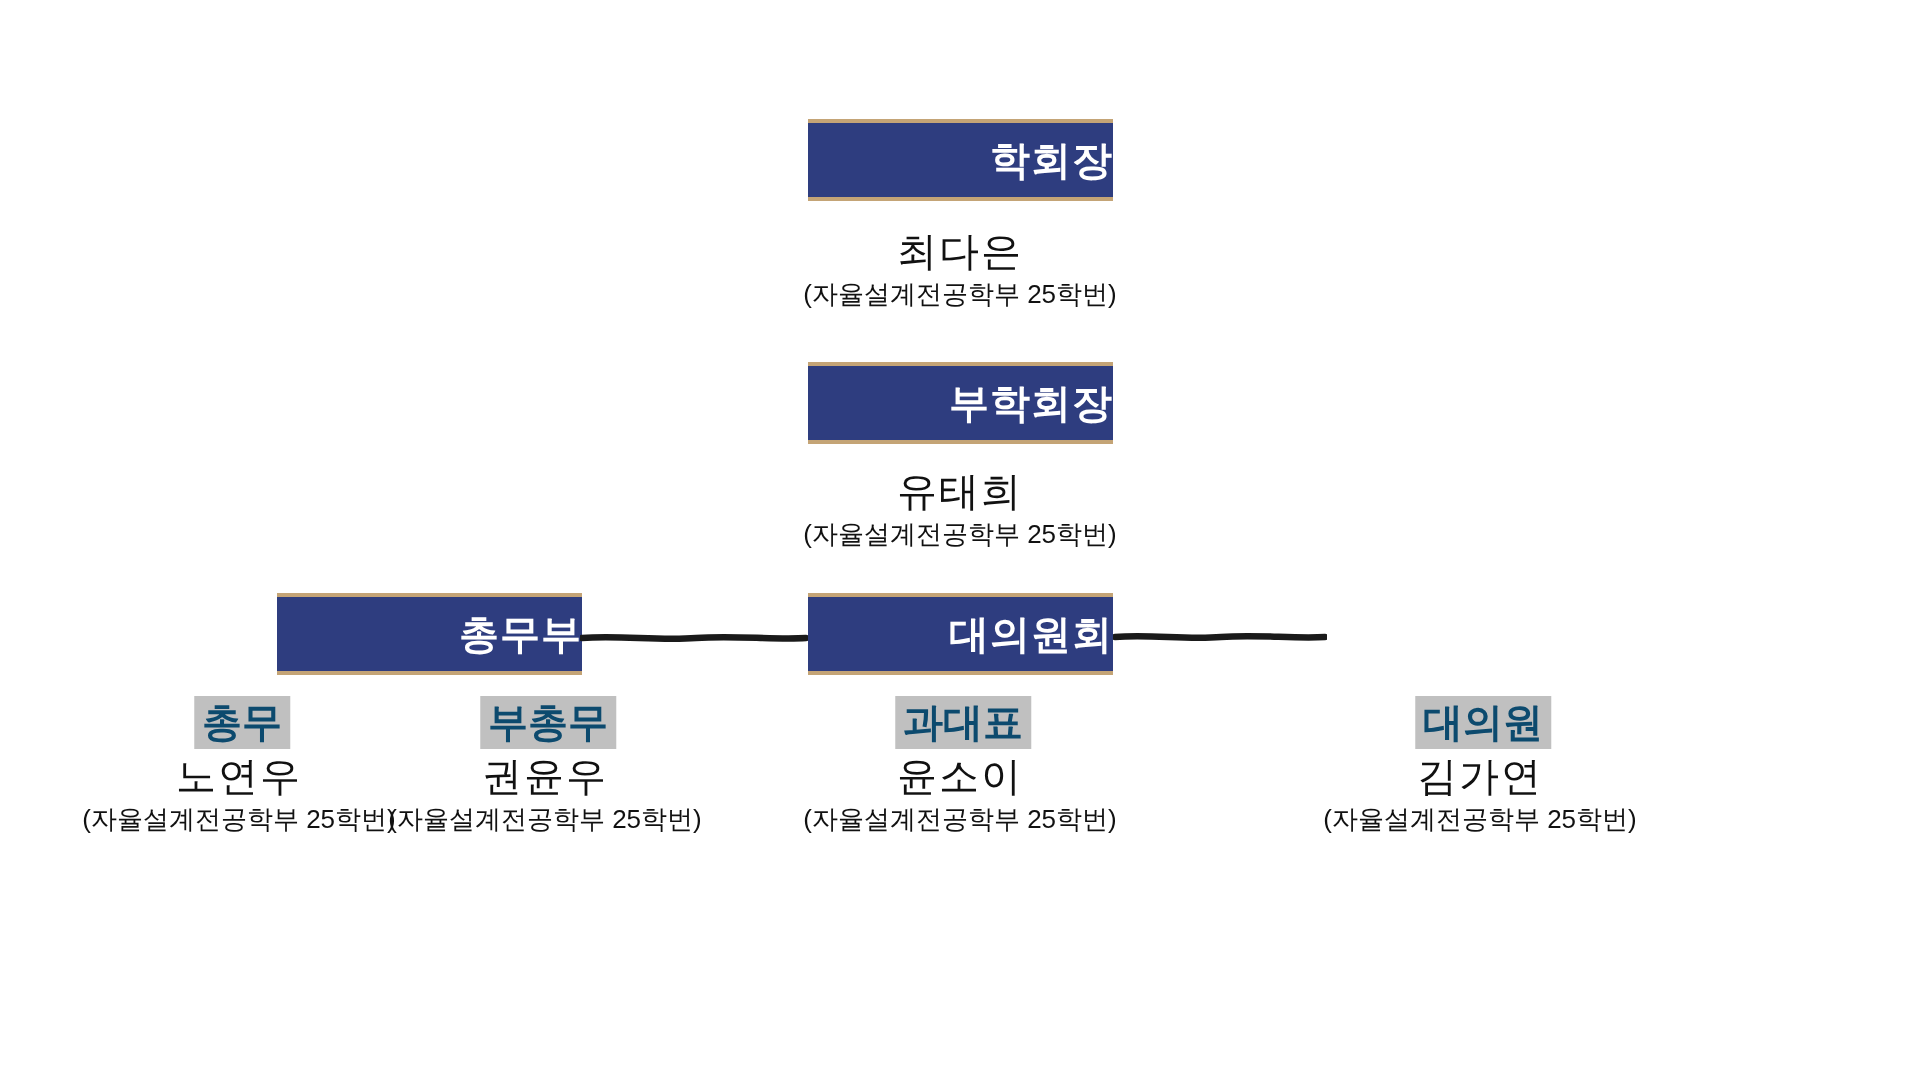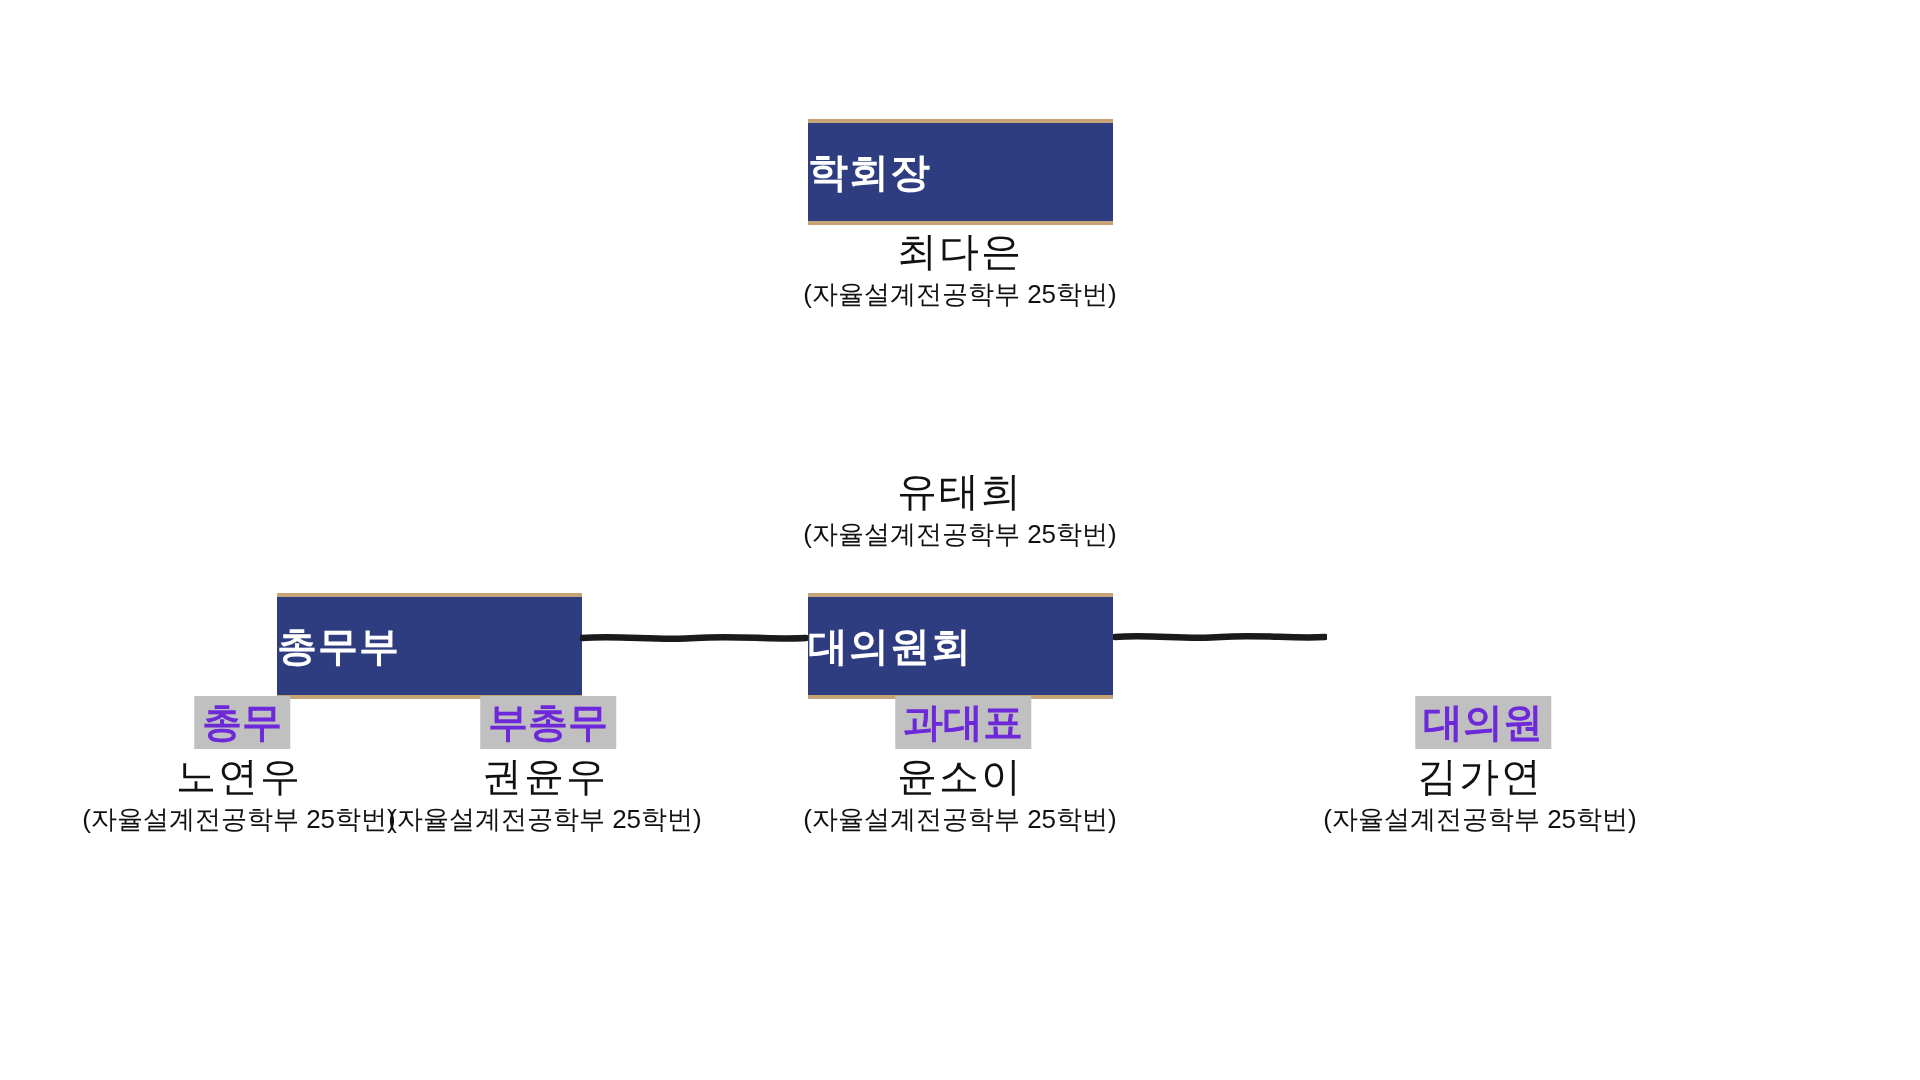--- a/index.html
+++ b/index.html
@@ -12,28 +12,28 @@
     position: relative;
     width: 1920px;
     height: 1080px;
     background: var(--page-bg, #ffffff);
     overflow: hidden;
   }
   
   .node-box {
     position: absolute;
     width: 305px;
-    height: 106px;
+    height: 82px;
     box-sizing: border-box;
     background: var(--box-bg, #2e3d7f);
     border-top: 4px solid var(--box-border, #c4a476);
     border-bottom: 4px solid var(--box-border, #c4a476);
     display: flex;
     align-items: center;
-    justify-content: flex-start;
+    justify-content: flex-end;
   }
   .node-box .box-label {
     color: var(--box-text, #ffffff);
     font-size: 40px;
     font-weight: bold;
     letter-spacing: 1px;
     line-height: 1;
   }
   
   .connector {
@@ -50,21 +50,21 @@
     text-align: center;
     color: var(--text-color, #111111);
   }
   .person .role {
     background: var(--highlight-bg, #c0c0c0);
     font-size: 40px;
     font-weight: bold;
     line-height: 1.18;
     padding: 3px 8px;
     margin-bottom: 4px;
-    color: #6d28d9;
+    color: #0c4a6e;
     margin-left: 6px;
   }
   .person .name {
     font-size: 40px;
     font-weight: 500;
     line-height: 1.15;
     letter-spacing: 2px;
   }
   .person .affiliation {
     font-size: 26px;
@@ -79,20 +79,23 @@
 <div class="canvas">
 
   <div class="node-box" style="left:808px; top:119px;">
     <span class="box-label">학회장</span>
   </div>
   <div class="person" style="left:960px; top:228px;">
     <span class="name">최다은</span>
     <span class="affiliation">(자율설계전공학부 25학번)</span>
   </div>
 
+  <div class="node-box" style="left:808px; top:362px;">
+    <span class="box-label">부학회장</span>
+  </div>
   <div class="person" style="left:960px; top:468px;">
     <span class="name">유태희</span>
     <span class="affiliation">(자율설계전공학부 25학번)</span>
   </div>
 
   <div class="node-box" style="left:277px; top:593px;">
     <span class="box-label">총무부</span>
   </div>
   <div class="node-box" style="left:808px; top:593px;">
     <span class="box-label">대의원회</span>

